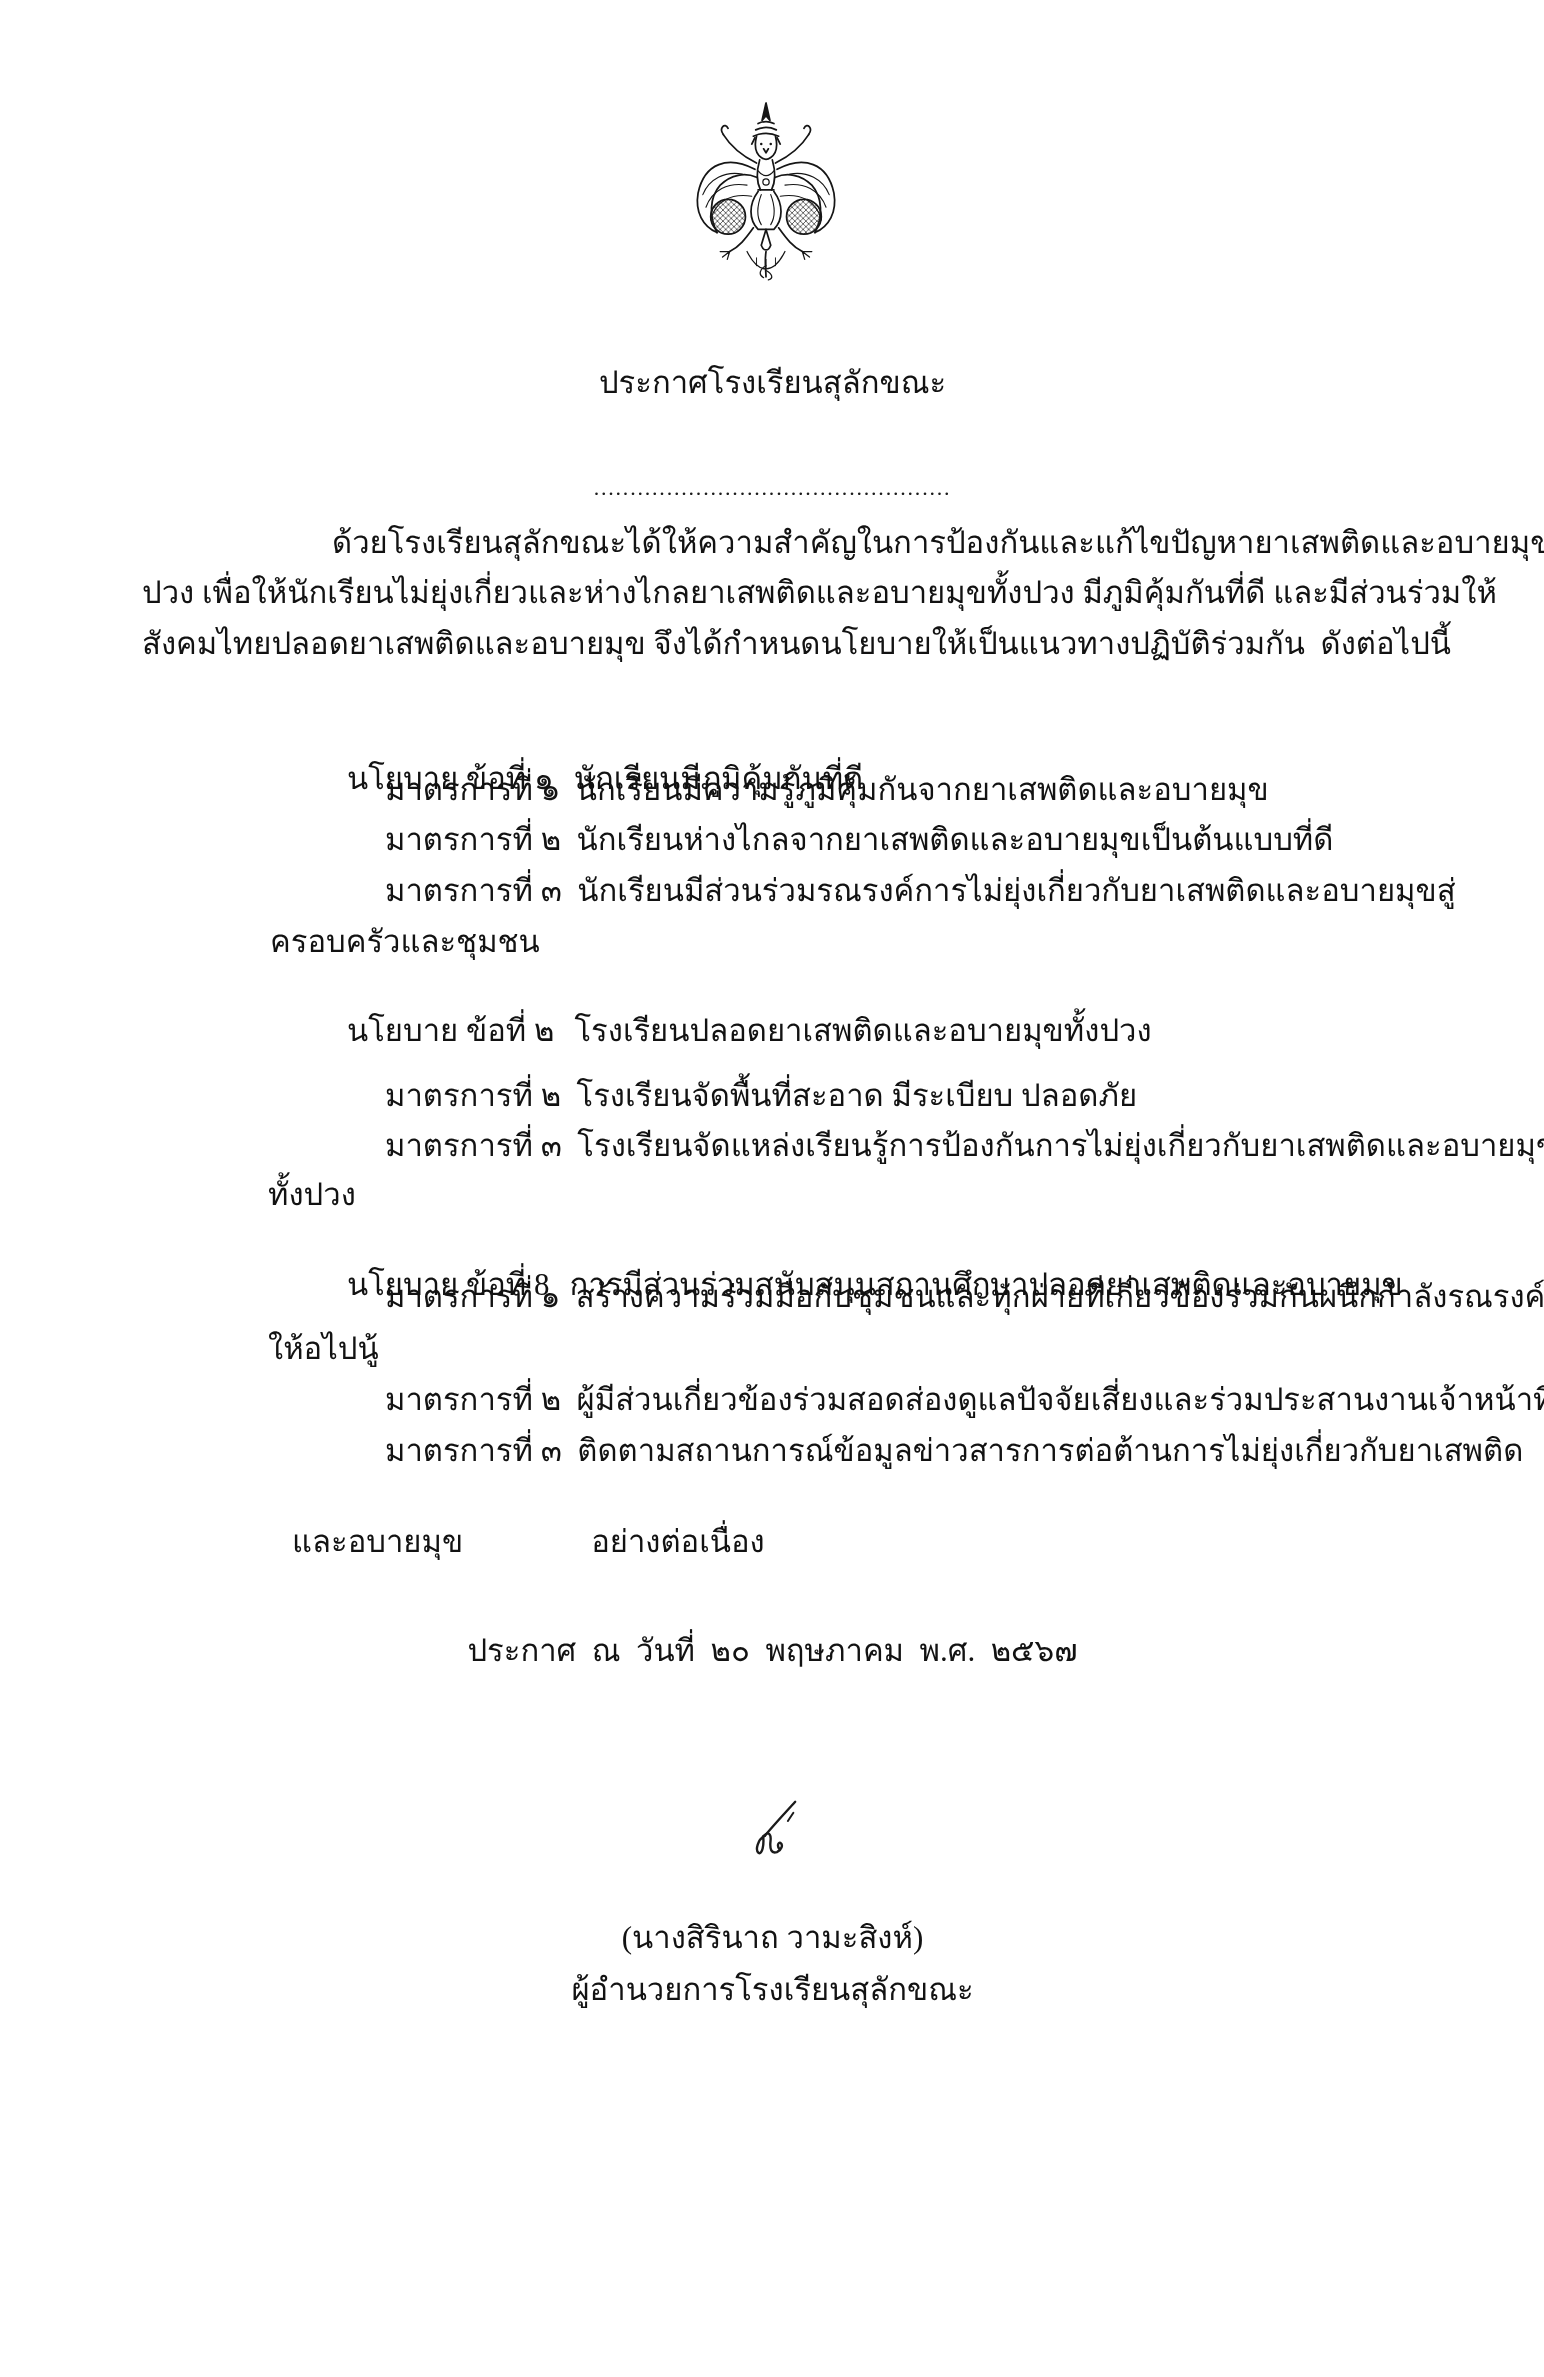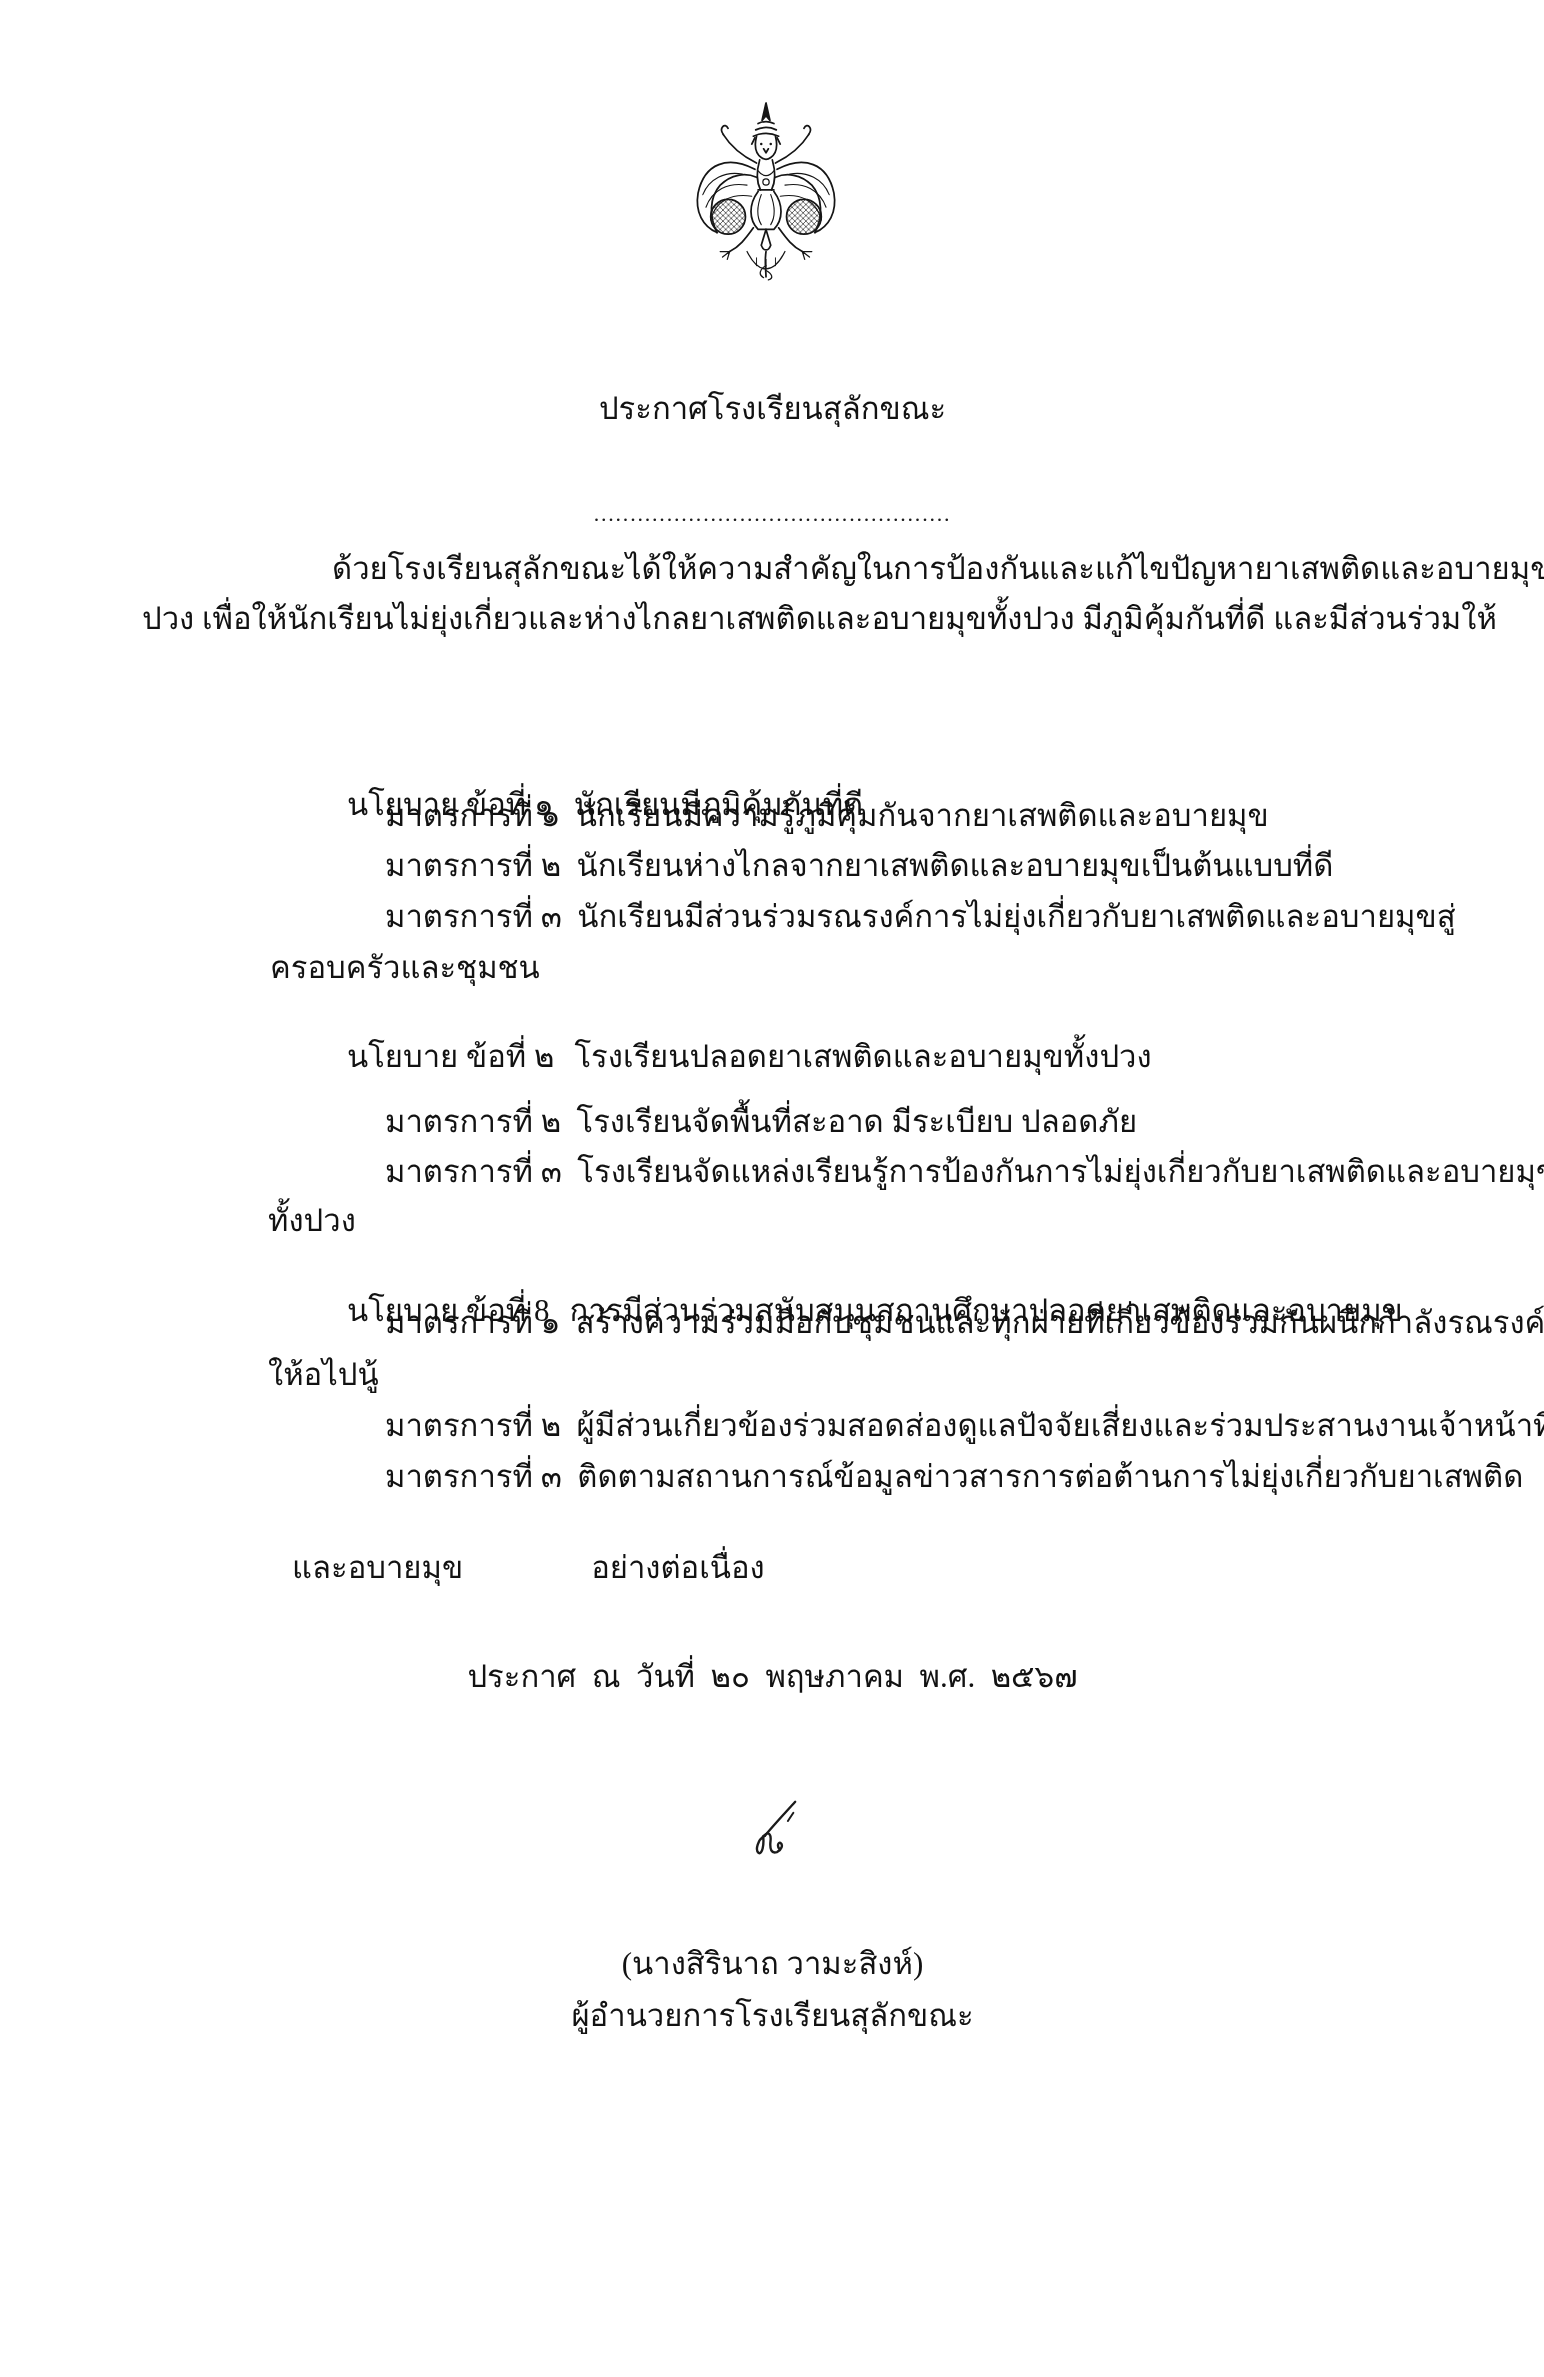--- a/index.html
+++ b/index.html
@@ -12,21 +12,20 @@
     font-family: "Liberation Serif", "DejaVu Serif", serif;
     color: #121212;
     overflow: hidden;
   }
   .line {
     position: absolute;
     font-size: 31px;
     line-height: 1.25;
     white-space: pre;
     color: #121212;
-    margin-top: 26px;
   }
   .centered {
     left: 0;
     right: 0;
     text-align: center;
   }
   .head-label { font-weight: normal; margin-right: 20px; }
   .dots {
     font-size: 22px;
     letter-spacing: 1.8px;
@@ -118,20 +117,21 @@
         <path d="M88 204 L88 214 M100 206 L100 218 M112 204 L112 214" stroke-width="1.2"></path>
       </g>
     </svg>
   </div>
 
   <div class="line centered" style="top:364px">ประกาศโรงเรียนสุลักขณะ</div>
   <div class="line centered dots" style="top:474px">.................................................</div>
 
   <div class="line" style="left:332px; top:524px">ด้วยโรงเรียนสุลักขณะได้ให้ความสำคัญในการป้องกันและแก้ไขปัญหายาเสพติดและอบายมุขทั้ง</div>
   <div class="line" style="left:142px; top:574px">ปวง เพื่อให้นักเรียนไม่ยุ่งเกี่ยวและห่างไกลยาเสพติดและอบายมุขทั้งปวง มีภูมิคุ้มกันที่ดี และมีส่วนร่วมให้</div>
+  <div class="line" style="left:142px; top:625px">สังคมไทยปลอดยาเสพติดและอบายมุข จึงได้กำหนดนโยบายให้เป็นแนวทางปฏิบัติร่วมกัน  ดังต่อไปนี้</div>
 
   <div class="line" style="left:316px; top:721px">
     <span class="head-label">นโยบาย ข้อที่ ๑</span><span>นักเรียนมีภูมิคุ้มกันที่ดี</span>
   </div>
   <div class="line" style="left:385px; top:771px">มาตรการที่ ๑  นักเรียนมีความรู้ภูมิคุ้มกันจากยาเสพติดและอบายมุข</div>
   <div class="line" style="left:385px; top:821px">มาตรการที่ ๒  นักเรียนห่างไกลจากยาเสพติดและอบายมุขเป็นต้นแบบที่ดี</div>
   <div class="line" style="left:385px; top:872px">มาตรการที่ ๓  นักเรียนมีส่วนร่วมรณรงค์การไม่ยุ่งเกี่ยวกับยาเสพติดและอบายมุขสู่</div>
   <div class="line" style="left:270px; top:923px">ครอบครัวและชุมชน</div>
 
   <div class="line" style="left:316px; top:973px">

